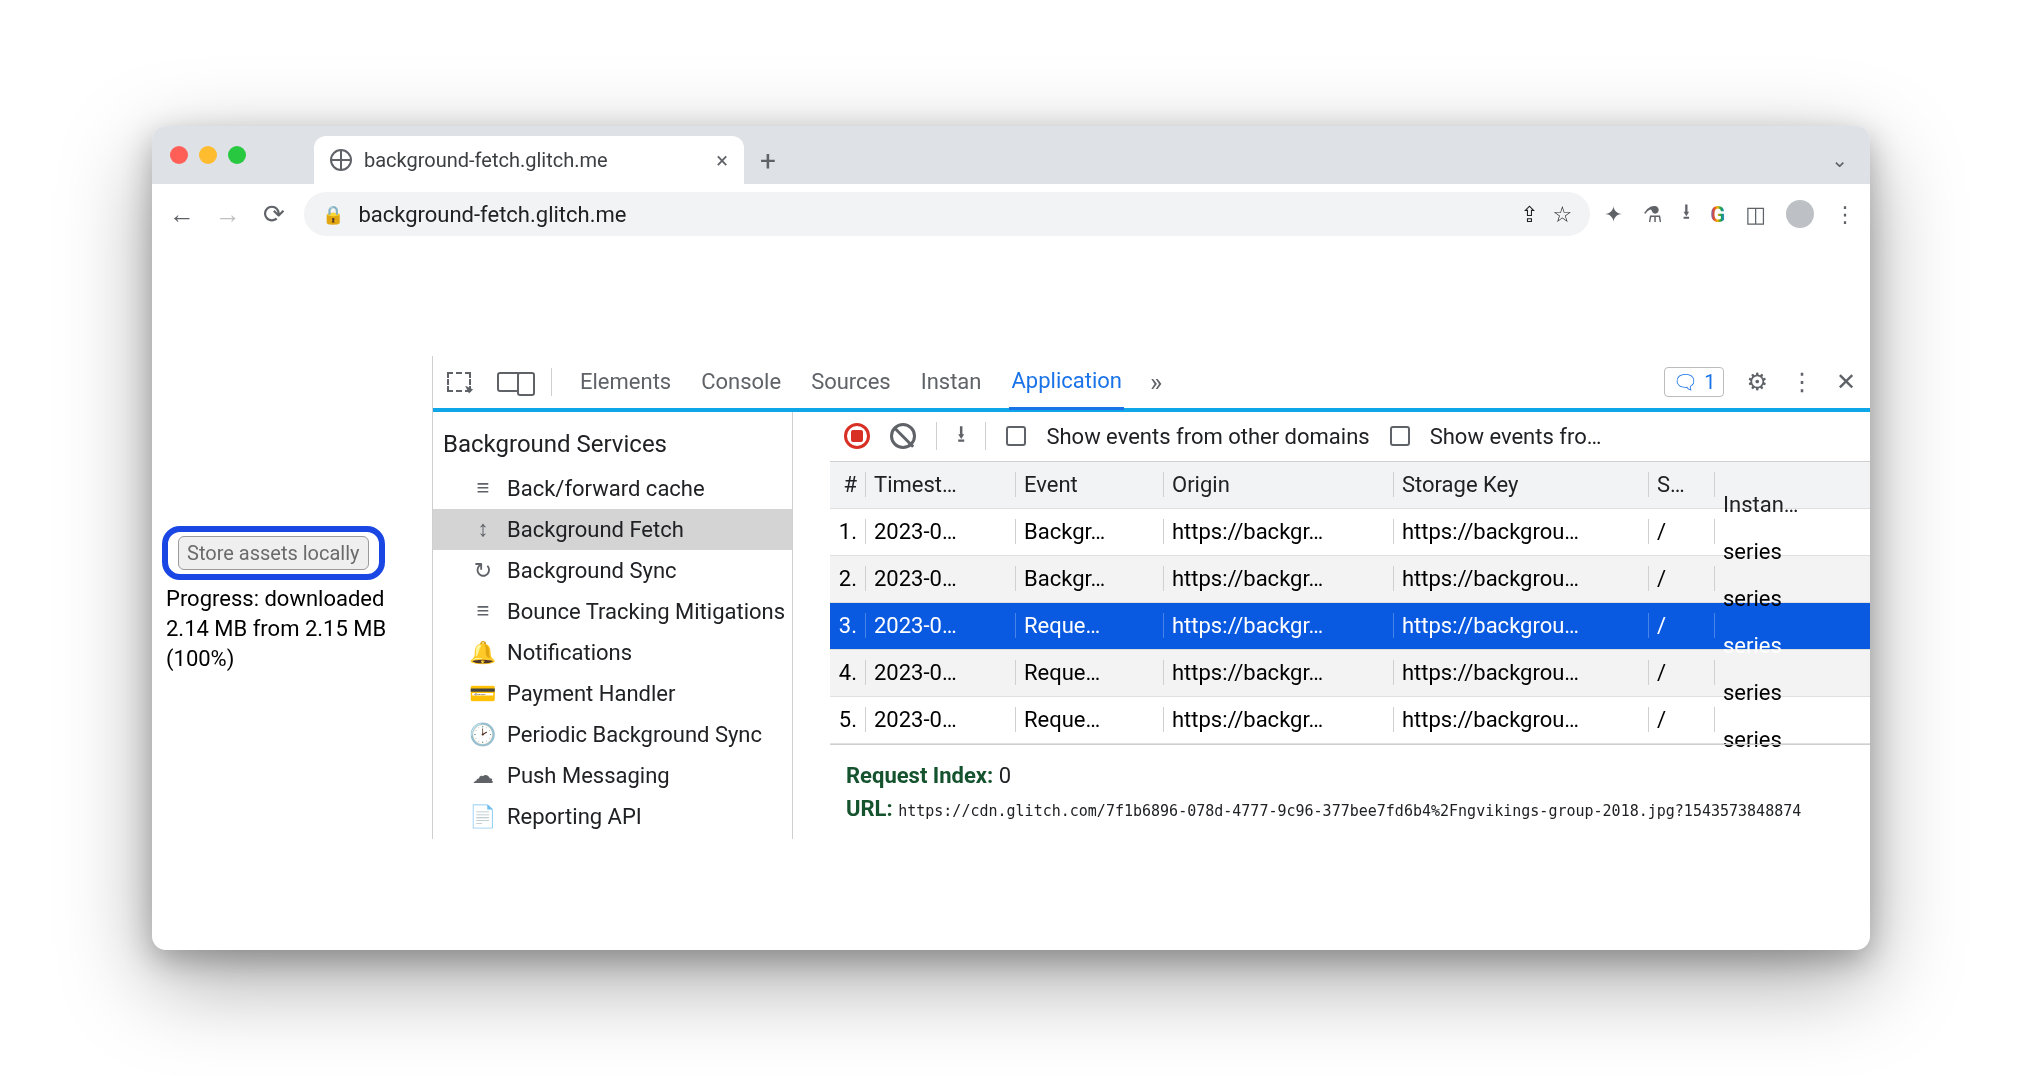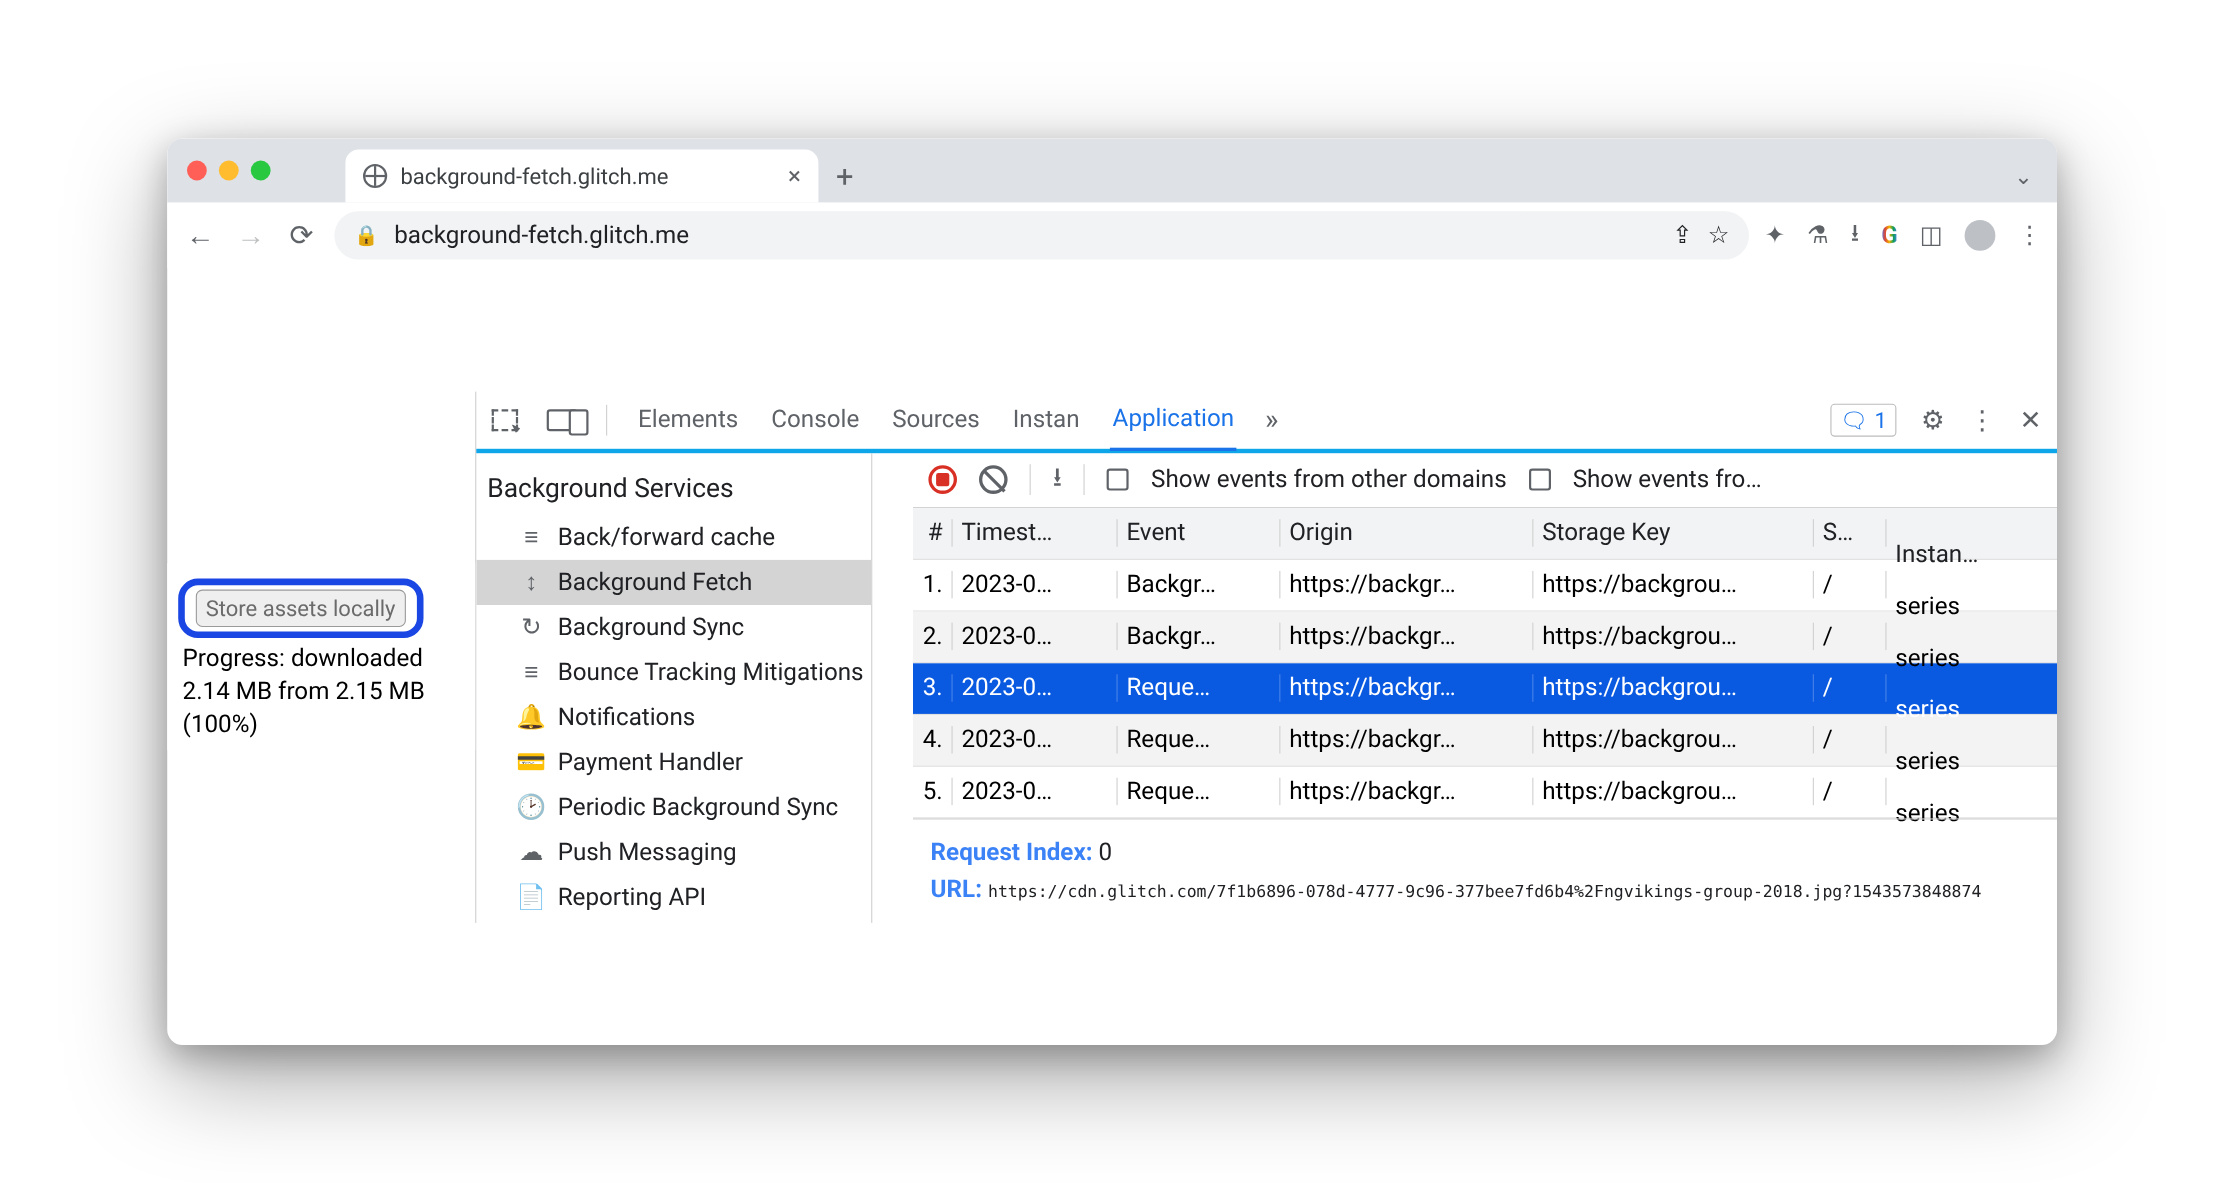--- a/index.html
+++ b/index.html
@@ -179,21 +179,21 @@
 .c-scope { width:66px; }
 .c-inst { flex:1; border-right:none;margin-top:40px; }
 
 .detail-pane {
   border-top:1px solid #cfcfcf;
   padding:14px 16px;
   font-size:22px;
   color:#202124;
   line-height:1.5;
 }
-.detail-pane .label { font-weight:bold; color:#3b82f6; }
+.detail-pane .label { font-weight:bold; color:#14532d; }
 .mono { font-family: Menlo, Consolas, monospace; font-size:15px; color:#202124; word-break:break-all;}
 .inspect-box { width:24px; height:20px; border:2px dashed #5f6368; display:flex; align-items:flex-end; justify-content:flex-end;}
 .inspect-box::after{ content:""; width:8px;height:8px;background:#5f6368; clip-path:polygon(0 0,100% 50%,50% 100%); transform:translate(4px,4px);}
 .device-icon{width:28px;height:20px;border:2px solid #5f6368;border-radius:3px;position:relative;}
 .device-icon::after{content:"";width:14px;height:20px;border:2px solid #5f6368;border-radius:3px;position:absolute;left:18px;top:-2px;background:#fff;}
 </style>
 </head>
 <body>
 
 <div class="window">

